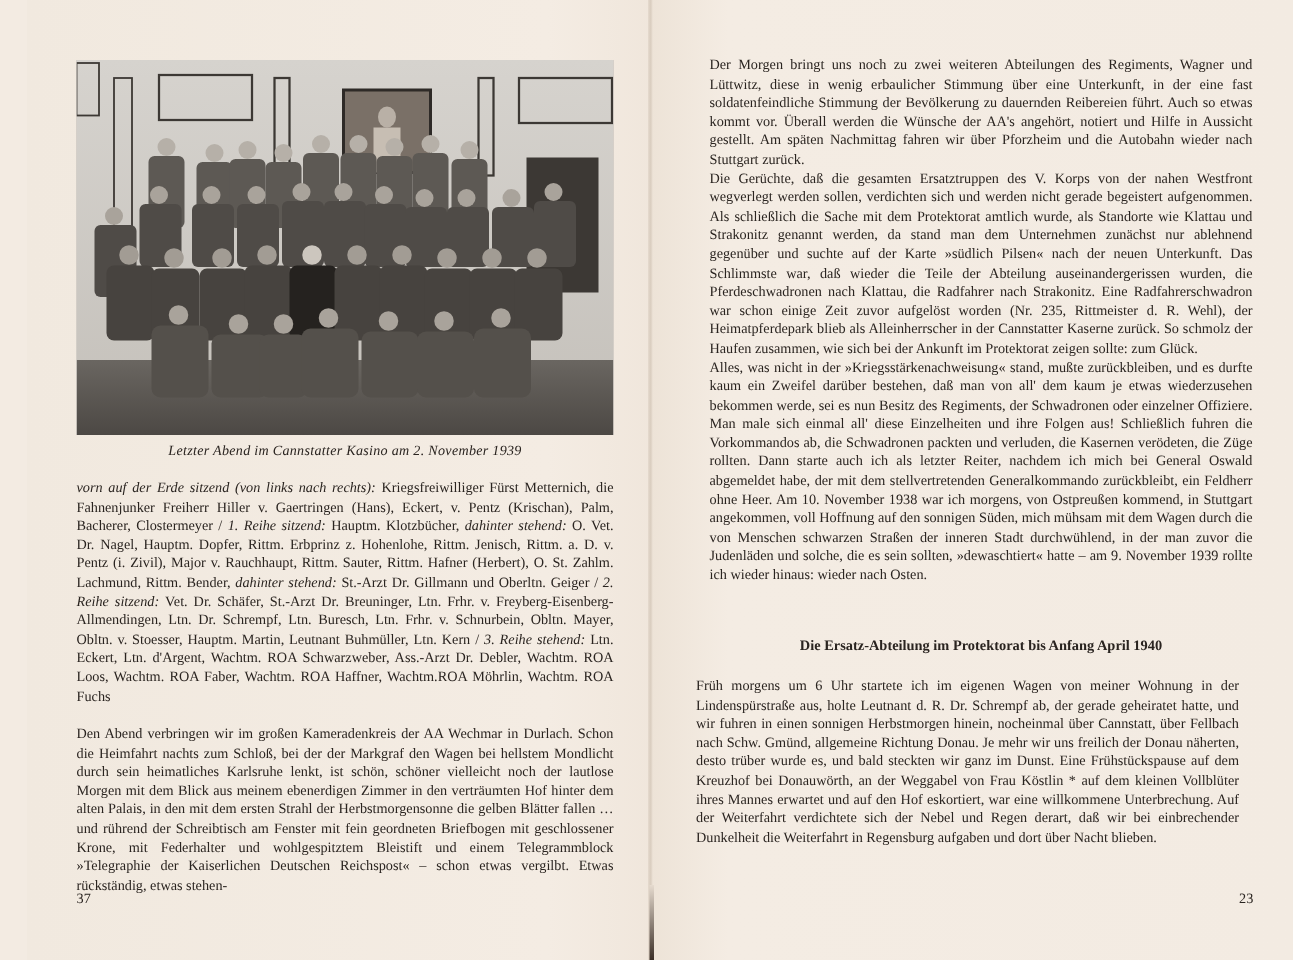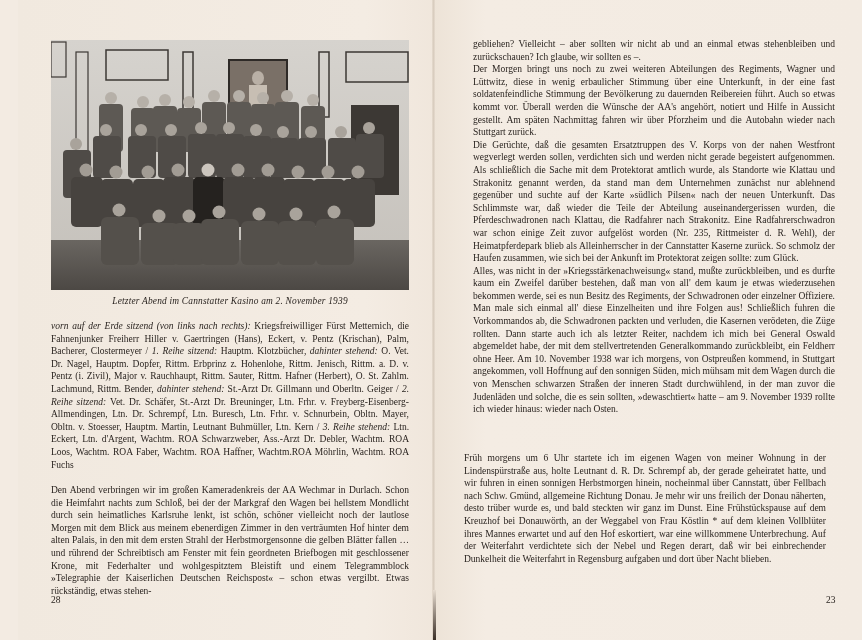--- a/index.html
+++ b/index.html
@@ -175,35 +175,35 @@
     <div class="text names">
       <p>
         <span class="it">vorn auf der Erde sitzend (von links nach rechts): </span><span>Kriegsfreiwilliger Fürst Metternich, die Fahnenjunker Freiherr Hiller v. Gaertringen (Hans), Eckert, v. Pentz (Krischan), Palm, Bacherer, Clostermeyer / </span><span class="it">1. Reihe sitzend: </span><span>Hauptm. Klotzbücher, </span><span class="it">dahinter stehend: </span><span>O. Vet. Dr. Nagel, Hauptm. Dopfer, Rittm. Erbprinz z. Hohenlohe, Rittm. Jenisch, Rittm. a. D. v. Pentz (i. Zivil), Major v. Rauchhaupt, Rittm. Sauter, Rittm. Hafner (Herbert), O. St. Zahlm. Lachmund, Rittm. Bender, </span><span class="it">dahinter stehend: </span><span>St.-Arzt Dr. Gillmann und Oberltn. Geiger / </span><span class="it">2. Reihe sitzend: </span><span>Vet. Dr. Schäfer, St.-Arzt Dr. Breuninger, Ltn. Frhr. v. Freyberg-Eisenberg-Allmendingen, Ltn. Dr. Schrempf, Ltn. Buresch, Ltn. Frhr. v. Schnurbein, Obltn. Mayer, Obltn. v. Stoesser, Hauptm. Martin, Leutnant Buhmüller, Ltn. Kern / </span><span class="it">3. Reihe stehend: </span><span>Ltn. Eckert, Ltn. d'Argent, Wachtm. ROA Schwarzweber, Ass.-Arzt Dr. Debler, Wachtm. ROA Loos, Wachtm. ROA Faber, Wachtm. ROA Haffner, Wachtm.ROA Möhrlin, Wachtm. ROA Fuchs</span>
       </p>
     </div>
 
     <div class="text body-left">
       <p>Den Abend verbringen wir im großen Kameradenkreis der AA Wechmar in Durlach. Schon die Heimfahrt nachts zum Schloß, bei der der Markgraf den Wagen bei hellstem Mondlicht durch sein heimatliches Karlsruhe lenkt, ist schön, schöner vielleicht noch der lautlose Morgen mit dem Blick aus meinem ebenerdigen Zimmer in den verträumten Hof hinter dem alten Palais, in den mit dem ersten Strahl der Herbstmorgensonne die gelben Blätter fallen … und rührend der Schreibtisch am Fenster mit fein geordneten Briefbogen mit geschlossener Krone, mit Federhalter und wohlgespitztem Bleistift und einem Telegrammblock »Telegraphie der Kaiserlichen Deutschen Reichspost« – schon etwas vergilbt. Etwas rückständig, etwas stehen-</p>
     </div>
 
-    <div class="pageno pageno-left">28</div>
+    <div class="pageno pageno-left">37</div>
   </div>
 
   <div class="page page-right"></div>
 
   <div class="spine"></div>
   <div class="spine-shadow"></div>
 
   <div class="text body-right-top">
-    <p>gebliehen? Vielleicht – aber sollten wir nicht ab und an einmal etwas stehenbleiben und zurückschauen? Ich glaube, wir sollten es –.</p>
     <p>Der Morgen bringt uns noch zu zwei weiteren Abteilungen des Regiments, Wagner und Lüttwitz, diese in wenig erbaulicher Stimmung über eine Unterkunft, in der eine fast soldatenfeindliche Stimmung der Bevölkerung zu dauernden Reibereien führt. Auch so etwas kommt vor. Überall werden die Wünsche der AA's angehört, notiert und Hilfe in Aussicht gestellt. Am späten Nachmittag fahren wir über Pforzheim und die Autobahn wieder nach Stuttgart zurück.</p>
     <p>Die Gerüchte, daß die gesamten Ersatztruppen des V. Korps von der nahen Westfront wegverlegt werden sollen, verdichten sich und werden nicht gerade begeistert aufgenommen. Als schließlich die Sache mit dem Protektorat amtlich wurde, als Standorte wie Klattau und Strakonitz genannt werden, da stand man dem Unternehmen zunächst nur ablehnend gegenüber und suchte auf der Karte »südlich Pilsen« nach der neuen Unterkunft. Das Schlimmste war, daß wieder die Teile der Abteilung auseinandergerissen wurden, die Pferdeschwadronen nach Klattau, die Radfahrer nach Strakonitz. Eine Radfahrerschwadron war schon einige Zeit zuvor aufgelöst worden (Nr. 235, Rittmeister d. R. Wehl), der Heimatpferdepark blieb als Alleinherrscher in der Cannstatter Kaserne zurück. So schmolz der Haufen zusammen, wie sich bei der Ankunft im Protektorat zeigen sollte: zum Glück.</p>
     <p>Alles, was nicht in der »Kriegsstärkenachweisung« stand, mußte zurückbleiben, und es durfte kaum ein Zweifel darüber bestehen, daß man von all' dem kaum je etwas wiederzusehen bekommen werde, sei es nun Besitz des Regiments, der Schwadronen oder einzelner Offiziere. Man male sich einmal all' diese Einzelheiten und ihre Folgen aus! Schließlich fuhren die Vorkommandos ab, die Schwadronen packten und verluden, die Kasernen verödeten, die Züge rollten. Dann starte auch ich als letzter Reiter, nachdem ich mich bei General Oswald abgemeldet habe, der mit dem stellvertretenden Generalkommando zurückbleibt, ein Feldherr ohne Heer. Am 10. November 1938 war ich morgens, von Ostpreußen kommend, in Stuttgart angekommen, voll Hoffnung auf den sonnigen Süden, mich mühsam mit dem Wagen durch die von Menschen schwarzen Straßen der inneren Stadt durchwühlend, in der man zuvor die Judenläden und solche, die es sein sollten, »dewaschtiert« hatte – am 9. November 1939 rollte ich wieder hinaus: wieder nach Osten.</p>
   </div>
 
+  <div class="section-title">Die Ersatz-Abteilung im Protektorat bis Anfang April 1940</div>
 
   <div class="text body-right-bottom">
     <p>Früh morgens um 6 Uhr startete ich im eigenen Wagen von meiner Wohnung in der Lindenspürstraße aus, holte Leutnant d. R. Dr. Schrempf ab, der gerade geheiratet hatte, und wir fuhren in einen sonnigen Herbstmorgen hinein, nocheinmal über Cannstatt, über Fellbach nach Schw. Gmünd, allgemeine Richtung Donau. Je mehr wir uns freilich der Donau näherten, desto trüber wurde es, und bald steckten wir ganz im Dunst. Eine Frühstückspause auf dem Kreuzhof bei Donauwörth, an der Weggabel von Frau Köstlin * auf dem kleinen Vollblüter ihres Mannes erwartet und auf den Hof eskortiert, war eine willkommene Unterbrechung. Auf der Weiterfahrt verdichtete sich der Nebel und Regen derart, daß wir bei einbrechender Dunkelheit die Weiterfahrt in Regensburg aufgaben und dort über Nacht blieben.</p>
   </div>
 
 
   <div class="pageno pageno-right">23</div>
 </div>
 
 </body></html>

